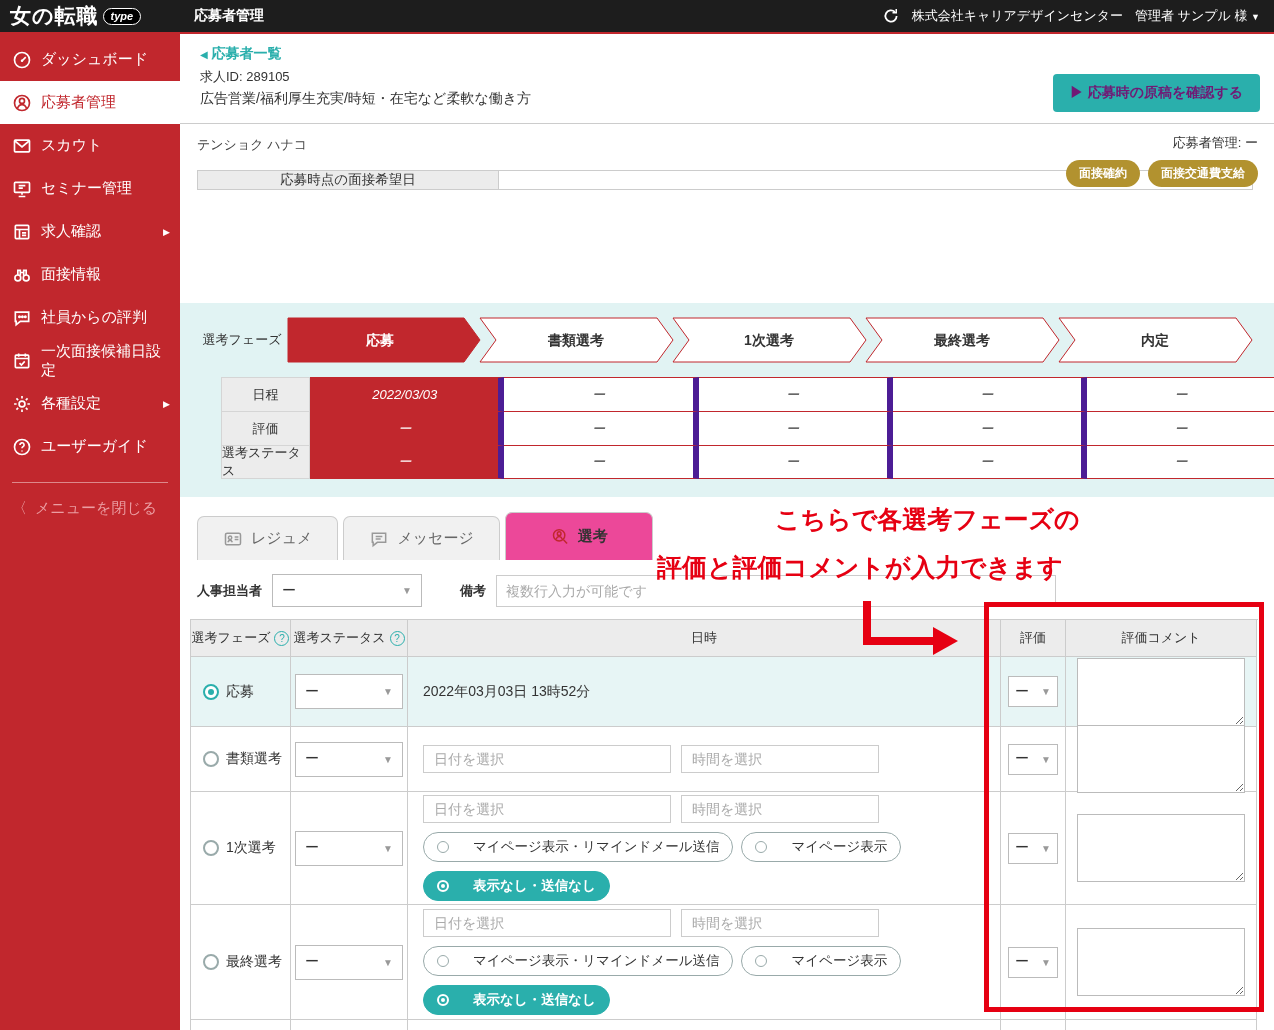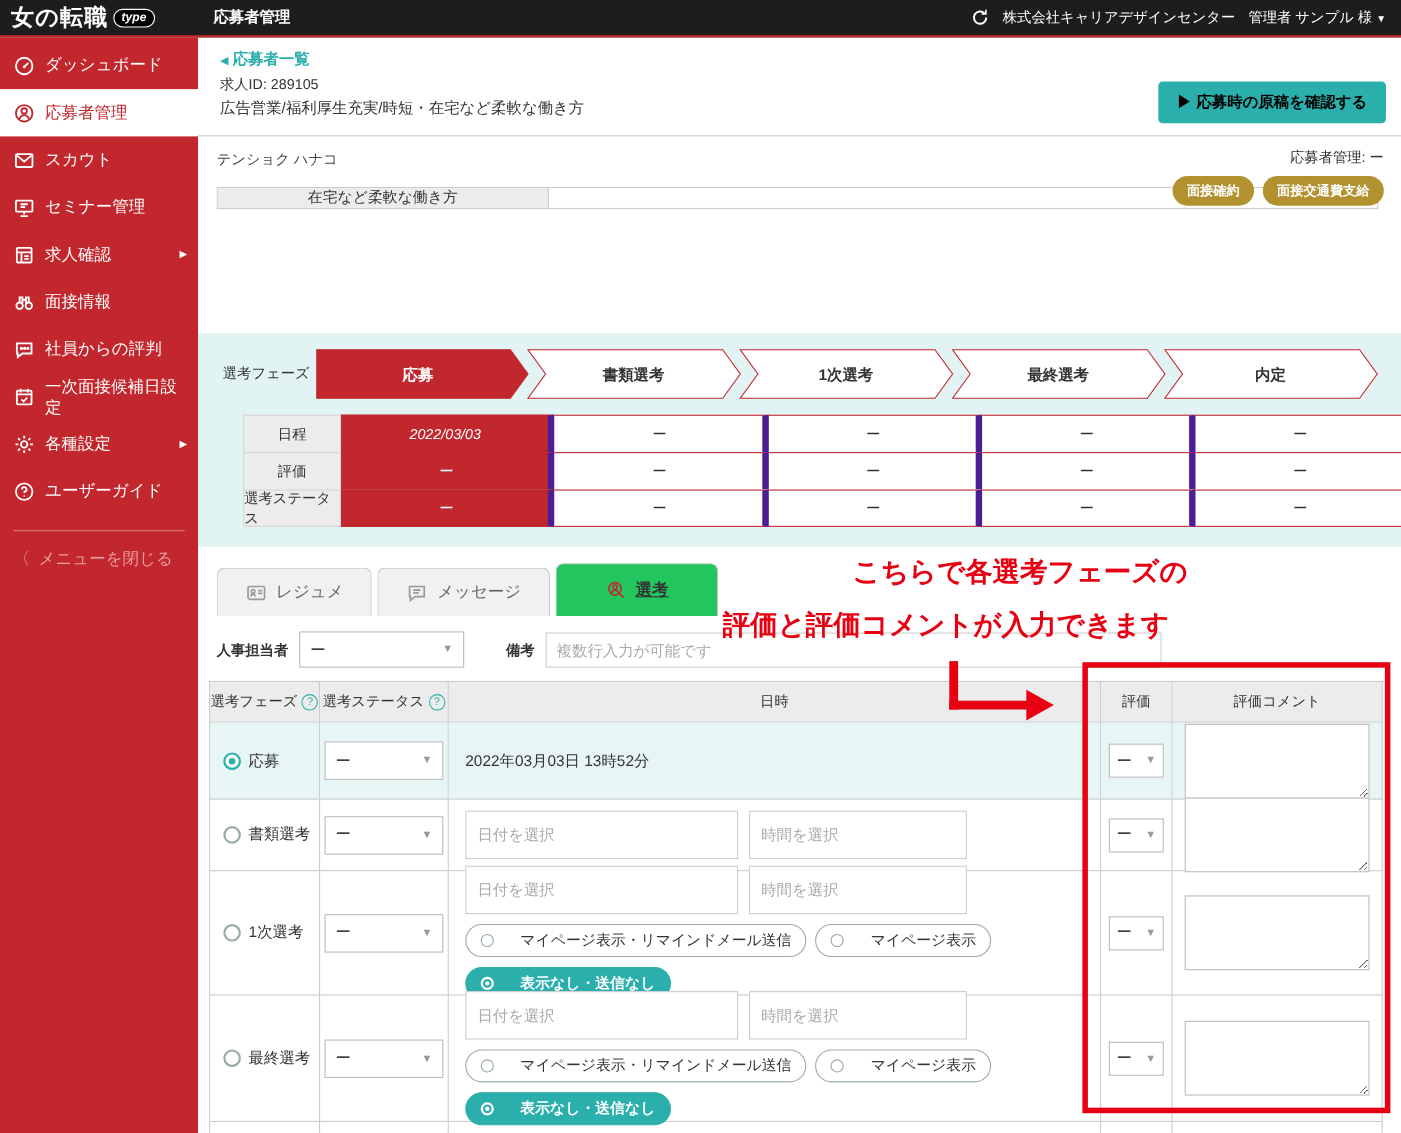--- a/index.html
+++ b/index.html
@@ -28,21 +28,21 @@
   .side-item .sub-arrow { margin-left:auto; font-size:9px; }
   .side-divider { border-top:1px solid rgba(255,255,255,.45); margin:14px 12px 10px 12px; }
   .side-close { color:#eb9da2; font-size:15px; padding:6px 12px; display:flex; gap:8px; cursor:pointer; }
   
   .content { margin-left:180px; width:1094px; }
   .sec1 { padding:11px 20px 12px 20px; border-bottom:1px solid #ccc; height:90px; position:relative; }
   .crumb { color:#2aafac; font-size:14px; font-weight:bold; cursor:pointer; }
   .crumb .back { font-size:10px; }
   .job-id { font-size:13px; margin-top:5px; }
   .job-title { font-size:14px; margin-top:4px; }
-  .confirm-btn { position:absolute; right:14px; top:40px; background:#2aafac; color:#000000;
+  .confirm-btn { position:absolute; right:14px; top:40px; background:#2aafac; color:#701a75;
     font-size:14px; font-weight:bold; border:none; border-radius:4px; padding:10px 17px; cursor:pointer; }
   .sec2 { height:179px; padding:12px 17px 0 17px; position:relative; }
   .furigana { font-size:13px; color:#444; }
   .name-row { margin-top:5px; display:flex; align-items:center; gap:12px; }
   .app-name { font-size:17px; }
   .pr-badge { border:1px solid #c1272d; color:#c1272d; font-size:11px; font-weight:bold;
     padding:2px 6px; border-radius:3px; background:#fff; }
   .hr-right { position:absolute; right:16px; top:10px; font-size:13px; }
   .badge-row { position:absolute; right:16px; top:36px; display:flex; gap:8px; }
   .gold-badge { background:#b2922f; color:#fff; font-size:12px; font-weight:bold; padding:5px 13px; border-radius:14px; }
@@ -63,21 +63,21 @@
   .ph-val { width:196px; background:#fff; border-right:6px solid #4c1d95; border-top:1px solid #c1272d;font-style:italic; }
   .ph-val:nth-child(2) { border-left:1px solid #c1272d; }
   .ph-row:last-child .ph-val { border-bottom:1px solid #c1272d; }
   .ph-val.active { background:#c1272d; color:#fff; }
   
   .sec4 { padding:15px 17px 0 17px; position:relative; }
   .tab-row { display:flex; align-items:flex-end; }
   .tab { display:flex; align-items:center; gap:8px; font-size:15px; cursor:pointer;
     border:1px solid #ccc; border-bottom:none; border-radius:7px 7px 0 0; background:#f1f1f1;
     color:#666; padding:11px 25px; margin-right:5px; height:44px; }
-  .tab.active { background:#22c55e; color:#333; height:48px; padding:11px 44px; font-weight:bold;text-decoration:underline; }
+  .tab.active { background:#ec4899; color:#333; height:48px; padding:11px 44px; font-weight:bold; }
   .tab .ticon { width:20px; height:20px; display:inline-flex; }
   .form-row { margin-top:14px; display:flex; align-items:center; gap:10px; }
   .form-label { font-size:13px; font-weight:bold; }
   .select { background:#fff; border:1px solid #bbb; height:33px; display:flex; align-items:center;
     justify-content:space-between; padding:0 9px; font-size:14px; cursor:pointer; }
   .hr-select { width:150px; margin-right:28px; }
   .caret { color:#999; font-size:10px; }
   .memo-input { width:560px; height:32px; border:1px solid #ccc; font-size:14px; padding:0 9px;
     font-family:inherit; color:#333; }
   .memo-input::placeholder { color:#aaa; }
@@ -100,21 +100,21 @@
     font-size:10px; display:inline-flex; align-items:center; justify-content:center; }
   .radio { width:16px; height:16px; border:2px solid #9aa; border-radius:50%; background:#fff; flex:0 0 16px; cursor:pointer; position:relative; }
   .radio.checked { border-color:#2aafac; }
   .radio.checked::after { content:""; position:absolute; left:3px; top:3px; width:6px; height:6px;
     border-radius:50%; background:#2aafac; }
   .phase-name { font-size:14px; }
   .status-select { width:108px; height:35px; }
   .dt-text { font-size:14px; }
   .stack { flex-direction:column; align-items:flex-start; justify-content:center; gap:9px; }
   .dt-inputs { display:flex; gap:10px; }
-  .dt-input { height:44px; border:1px solid #ccc; font-size:14px; padding:0 10px; font-family:inherit; }
+  .dt-input { height:28px; border:1px solid #ccc; font-size:14px; padding:0 10px; font-family:inherit; }
   .dt-input::placeholder { color:#aaa; }
   .date-in { width:248px; }
   .time-in { width:198px; }
   .pill-row { display:flex; gap:8px; }
   .pill { display:inline-flex; align-items:center; gap:24px; border:1px solid #9aa; border-radius:16px;
     height:30px; padding:0 13px; font-size:13.5px; background:#fff; cursor:pointer; }
   .pill-radio { width:12px; height:12px; border:1px solid #9aa; border-radius:50%; background:#fff; }
   .pill.teal { background:#2aafac; border-color:#2aafac; color:#fff; font-weight:bold; }
   .pill.teal .pill-radio { border:2px solid #fff; background:#2aafac; position:relative; }
   .pill.teal .pill-radio::after { content:""; position:absolute; left:2px; top:2px; width:4px; height:4px;
@@ -279,21 +279,21 @@
   </div>
 
   <div class="sec2">
     <div class="furigana">テンショク ハナコ</div>
     <div class="hr-right">応募者管理: ー</div>
     <div class="badge-row">
       <span class="gold-badge">面接確約</span>
       <span class="gold-badge">面接交通費支給</span>
     </div>
     <div class="pref-table">
-      <div class="pref-label">在宅など柔軟な働き方</div>
+      <div class="pref-label">応募時点の面接希望日</div>
     </div>
   </div>
 
   <div class="sec3">
     <div class="phase-top">
       <div class="phase-label">選考フェーズ</div>
       <svg class="phase-svg" width="966" height="46" viewBox="0 0 966 46">
         <polygon points="1,1 177,1 193,23 177,45 1,45" fill="#c1272d" stroke="#c1272d"></polygon>
         <polygon points="193,1 370,1 386,23 370,45 193,45 209,23" fill="#ffffff" stroke="#c1272d"></polygon>
         <polygon points="386,1 563,1 579,23 563,45 386,45 402,23" fill="#ffffff" stroke="#c1272d"></polygon>

